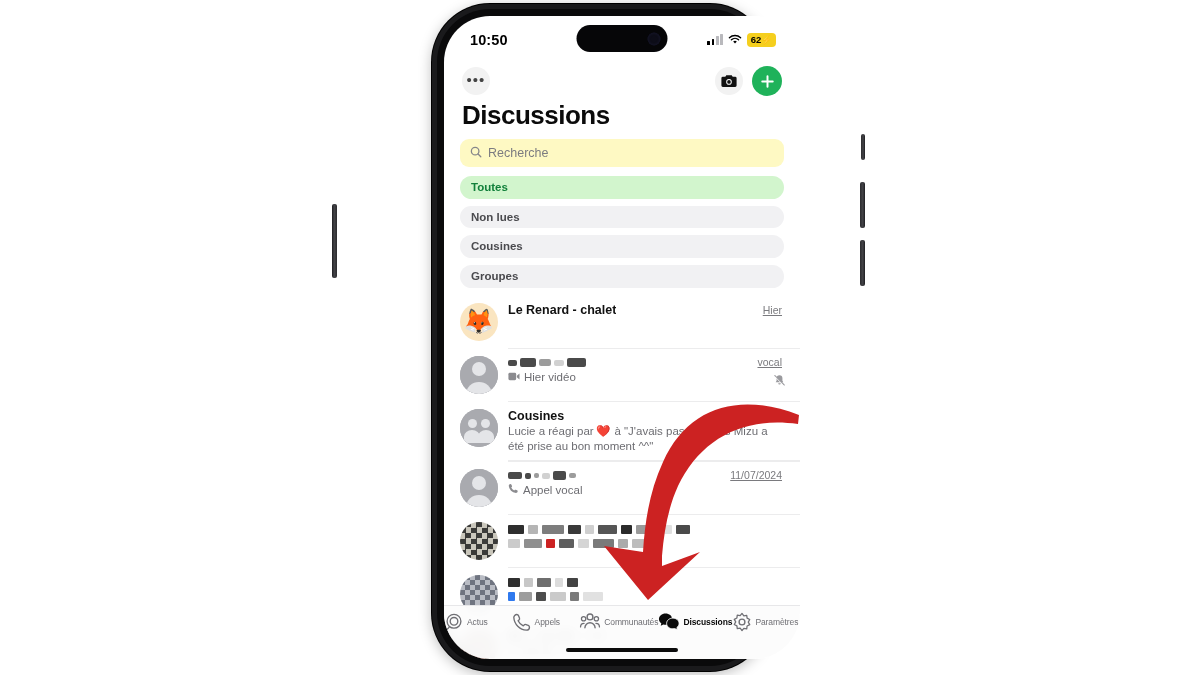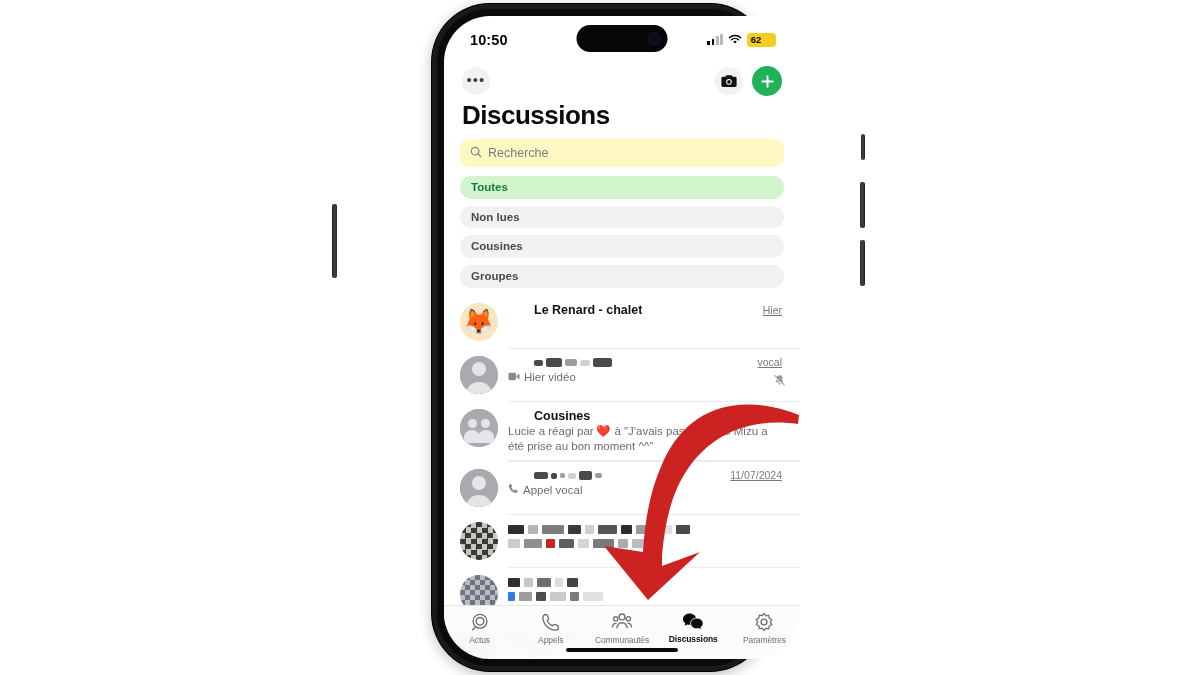--- a/index.html
+++ b/index.html
@@ -159,21 +159,21 @@
   .avatar .group { position: absolute; width: 100%; height: 100%; background: #a9aaaf; }
   .avatar .group span {
     position: absolute; border-radius: 50%; background: #e4e5e8;
   }
   .avatar .group .h1 { width: 9px; height: 9px; left: 8px; top: 10px; }
   .avatar .group .h2 { width: 9px; height: 9px; right: 8px; top: 10px; }
   .avatar .group .b1 { width: 16px; height: 13px; left: 4px; top: 21px; border-radius: 50% 50% 0 0; }
   .avatar .group .b2 { width: 16px; height: 13px; right: 4px; top: 21px; border-radius: 50% 50% 0 0; }
 
   .rowbody { flex: 1; min-width: 0; position: relative; padding-right: 4px; }
-  .rowtop { display: flex; align-items: baseline; margin-left: 26px; }
+  .rowtop { display: flex; align-items: baseline; }
   .rowname {
     font-size: 12.5px; font-weight: 700; color: #111;
     white-space: nowrap; overflow: hidden; text-overflow: ellipsis;
   }
   .rowtime {
     margin-left: auto; font-size: 10.5px; color: #7a7a7e;
     padding-left: 8px; white-space: nowrap; text-decoration: underline;
   }
   .rowsub {
     font-size: 11.5px; color: #6d6d72; line-height: 1.3;
@@ -211,21 +211,21 @@
 
   
   .tabbar {
     position: absolute; left: 0; right: 0; bottom: 0;
     height: 54px; background: rgba(252,252,252,.96);
     border-top: 1px solid #e7e7e9;
     display: flex; align-items: flex-start; padding-top: 6px;
     backdrop-filter: blur(6px);
   }
   .tab {
-    flex: 1; display: flex; flex-direction: column;
+    flex: 1; display: flex; flex-direction: row;
     align-items: center; gap: 3px;
   }
   .tab .lbl { font-size: 8.5px; color: #6f6f74; letter-spacing: -.1px; }
   .tab.active .lbl { color: #0a0a0a; font-weight: 700; }
   .tab svg { display: block; }
   .home-ind {
     position: absolute; left: 50%; transform: translateX(-50%);
     bottom: 7px; width: 112px; height: 4px;
     background: #0b0b0b; border-radius: 3px;
   }

